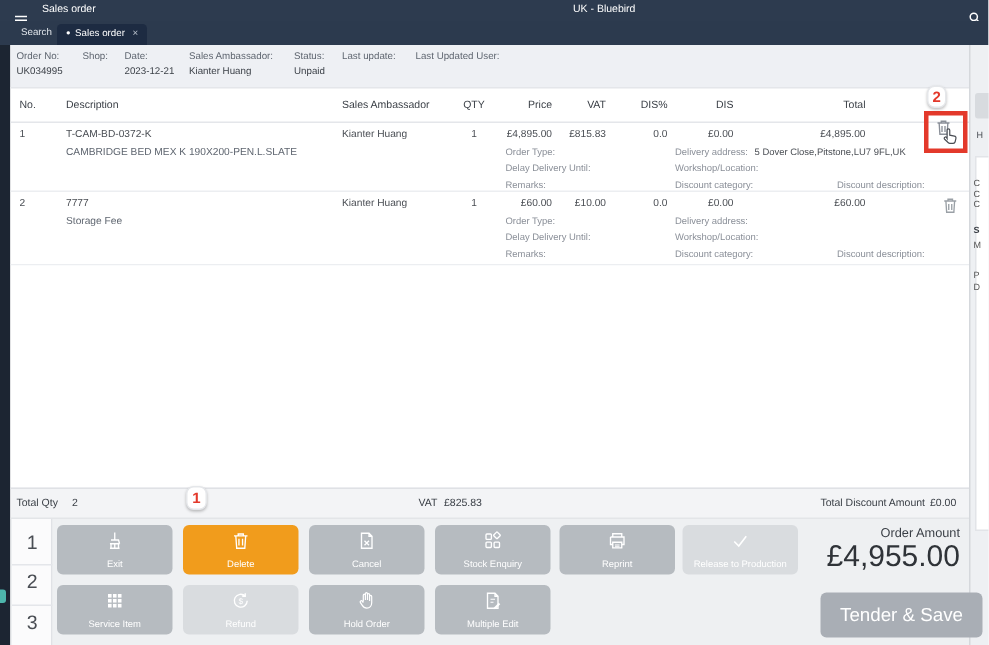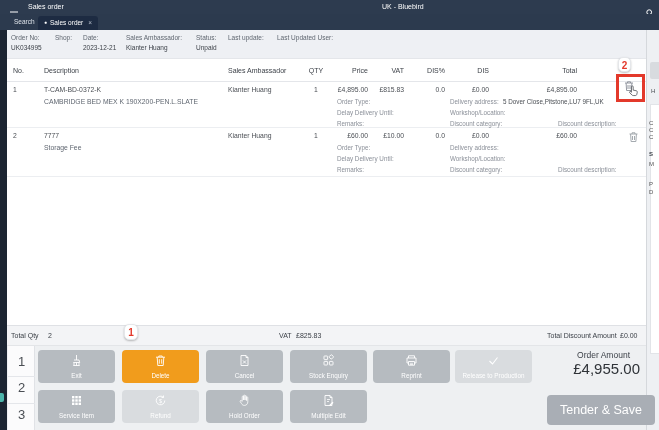--- a/index.html
+++ b/index.html
@@ -85,22 +85,22 @@
   .numcol .div2 { position:absolute; left:0; top:57px; width:27px; border-top:1px solid #e4e6ea; }
 
   .abtn { position:absolute; width:77px; height:33px; background:#b6bbc0; border-radius:4px; color:#fff; text-align:center; cursor:pointer; }
   .abtn svg { margin-top:4px; }
   .abtn .bl { display:block; font-size:6.3px; margin-top:1px; }
   .abtn.orange { background:#f19c1c; }
   .abtn.disabled { background:#d9dcdf; }
   .r1 { top:4px; } .r2 { top:44px; }
   .bx1 { left:31px; } .bx2 { left:115px; } .bx3 { left:199px; } .bx4 { left:283px; } .bx5 { left:366px; } .bx6 { left:448px; }
 
-  .order-amt-lbl { position:absolute; right:16px; top:4px; font-size:8.5px; color:#3a3f46;text-align:center; }
-  .order-amt { position:absolute; right:6px; top:14px; font-size:15px; color:#2f3338; }
+  .order-amt-lbl { position:absolute; right:6px; top:4px; font-size:8.5px; color:#3a3f46;text-align:center; }
+  .order-amt { position:absolute; right:6px; top:14px; font-size:20px; color:#2f3338; }
   .tender { position:absolute; left:540px; top:49px; width:108px; height:30px; background:#a9aeb5; border-radius:4px; color:#fff; font-size:12.5px; text-align:center; line-height:30px; cursor:pointer; }
 
   
   .marker { position:absolute; background:#fff; border:1px solid #e5e7ea; border-radius:5px; box-shadow:0 1px 2px rgba(0,0,0,.25); color:#e3392b; font-weight:bold; font-size:10px; text-align:center; z-index:30; }
   .marker-1 { left:124px; top:324px; width:14px; height:16px; line-height:16px; }
   .marker-2 { left:618px; top:57px; width:13px; height:15px; line-height:15px; }
   .hl-rect { position:absolute; left:616px; top:74px; width:29px; height:28px; border:3px solid #e3392b; z-index:25; background:rgba(255,255,255,.1); }
   .hl-rect .trash-ico { position:absolute; left:4px; top:1px; }
   .hl-rect .hand-ico { position:absolute; left:7px; top:7px; }
 </style>

